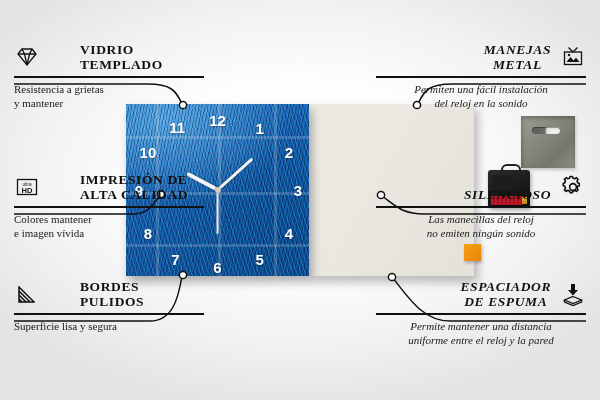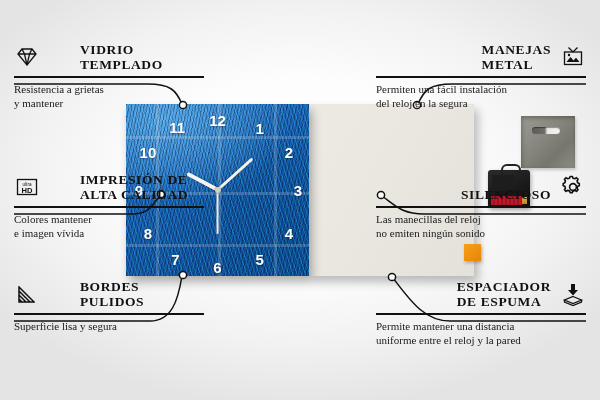--- a/index.html
+++ b/index.html
@@ -106,21 +106,21 @@
   .callout .head{display:flex;align-items:center;gap:9px;}
   .callout .title{
     font-weight:700;font-size:13.5px;letter-spacing:.6px;color:#111;
     line-height:1.12;text-transform:uppercase;margin-left:31px;
   }
   .callout .rule{height:1.4px;background:#111;margin:4px 0 4px;}
   .callout .desc{font-size:11px;color:#1a1a1a;line-height:1.34;}
   .callout.left .head{justify-content:flex-start;}
   .callout.left .title,.callout.left .desc{text-align:left;}
   .callout.right .head{justify-content:flex-end;}
-  .callout.right .title,.callout.right .desc{text-align:left;}
+  .callout.right .title,.callout.right .desc{text-align:center;font-style:italic;}
   .ico{width:26px;height:26px;flex:0 0 26px;display:flex;align-items:center;justify-content:flex-end;}
   .ico svg{display:block;}
 
   .c1{left:14px;top:42px;}
   .c2{left:14px;top:172px;}
   .c3{left:14px;top:279px;}
   .c4{left:376px;top:42px;}
   .c5{left:376px;top:172px;}
   .c6{left:376px;top:279px;}
   .c1 .rule,.c2 .rule,.c3 .rule{width:190px;}
@@ -269,21 +269,21 @@
           <rect x="4.5" y="8" width="17" height="12.5"></rect>
           <path d="M13 8 L8.5 3.5 M13 8 L17.5 3.5"></path>
           <path d="M6.5 18 L10.5 13 L13.5 16.5 L16 13.8 L19.5 18 Z" fill="#111" stroke="none"></path>
           <circle cx="9" cy="11" r="1.2" fill="#111" stroke="none"></circle>
         </svg>
       </span>
     </div>
     <div class="rule"></div>
     <div class="desc">
       <span>Permiten una fácil instalación</span><br>
-      <span>del reloj en la segura</span>
+      <span>del reloj en la sonido</span>
     </div>
   </div>
 
   <div class="callout right c5">
     <div class="head">
       <span class="title">
         <br>
         <span>SILENCIOSO</span>
       </span>
       <span class="ico">

